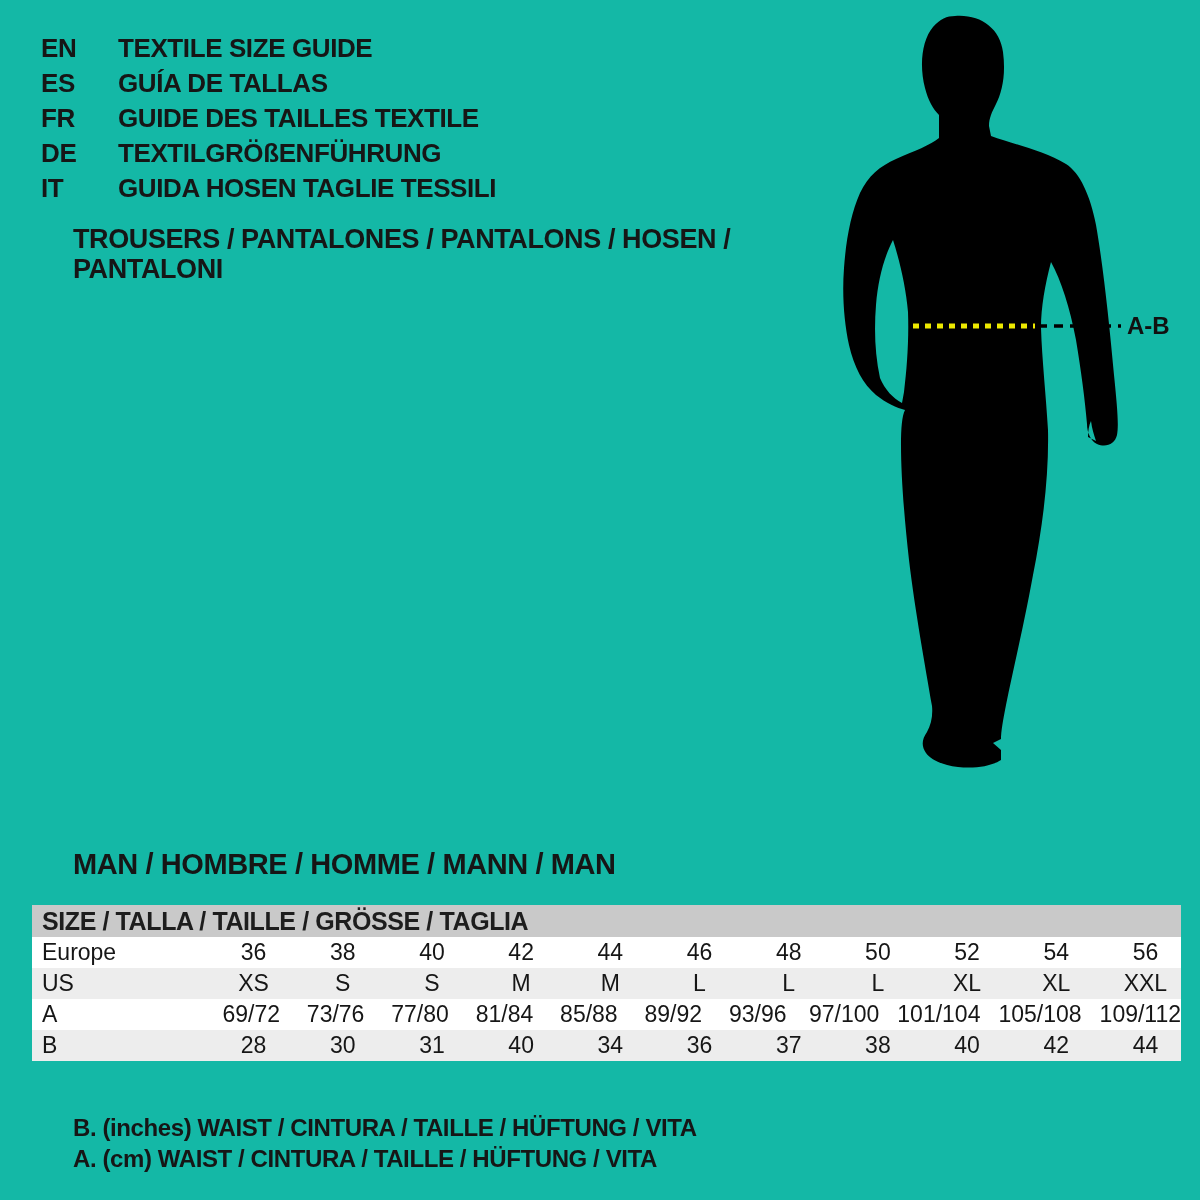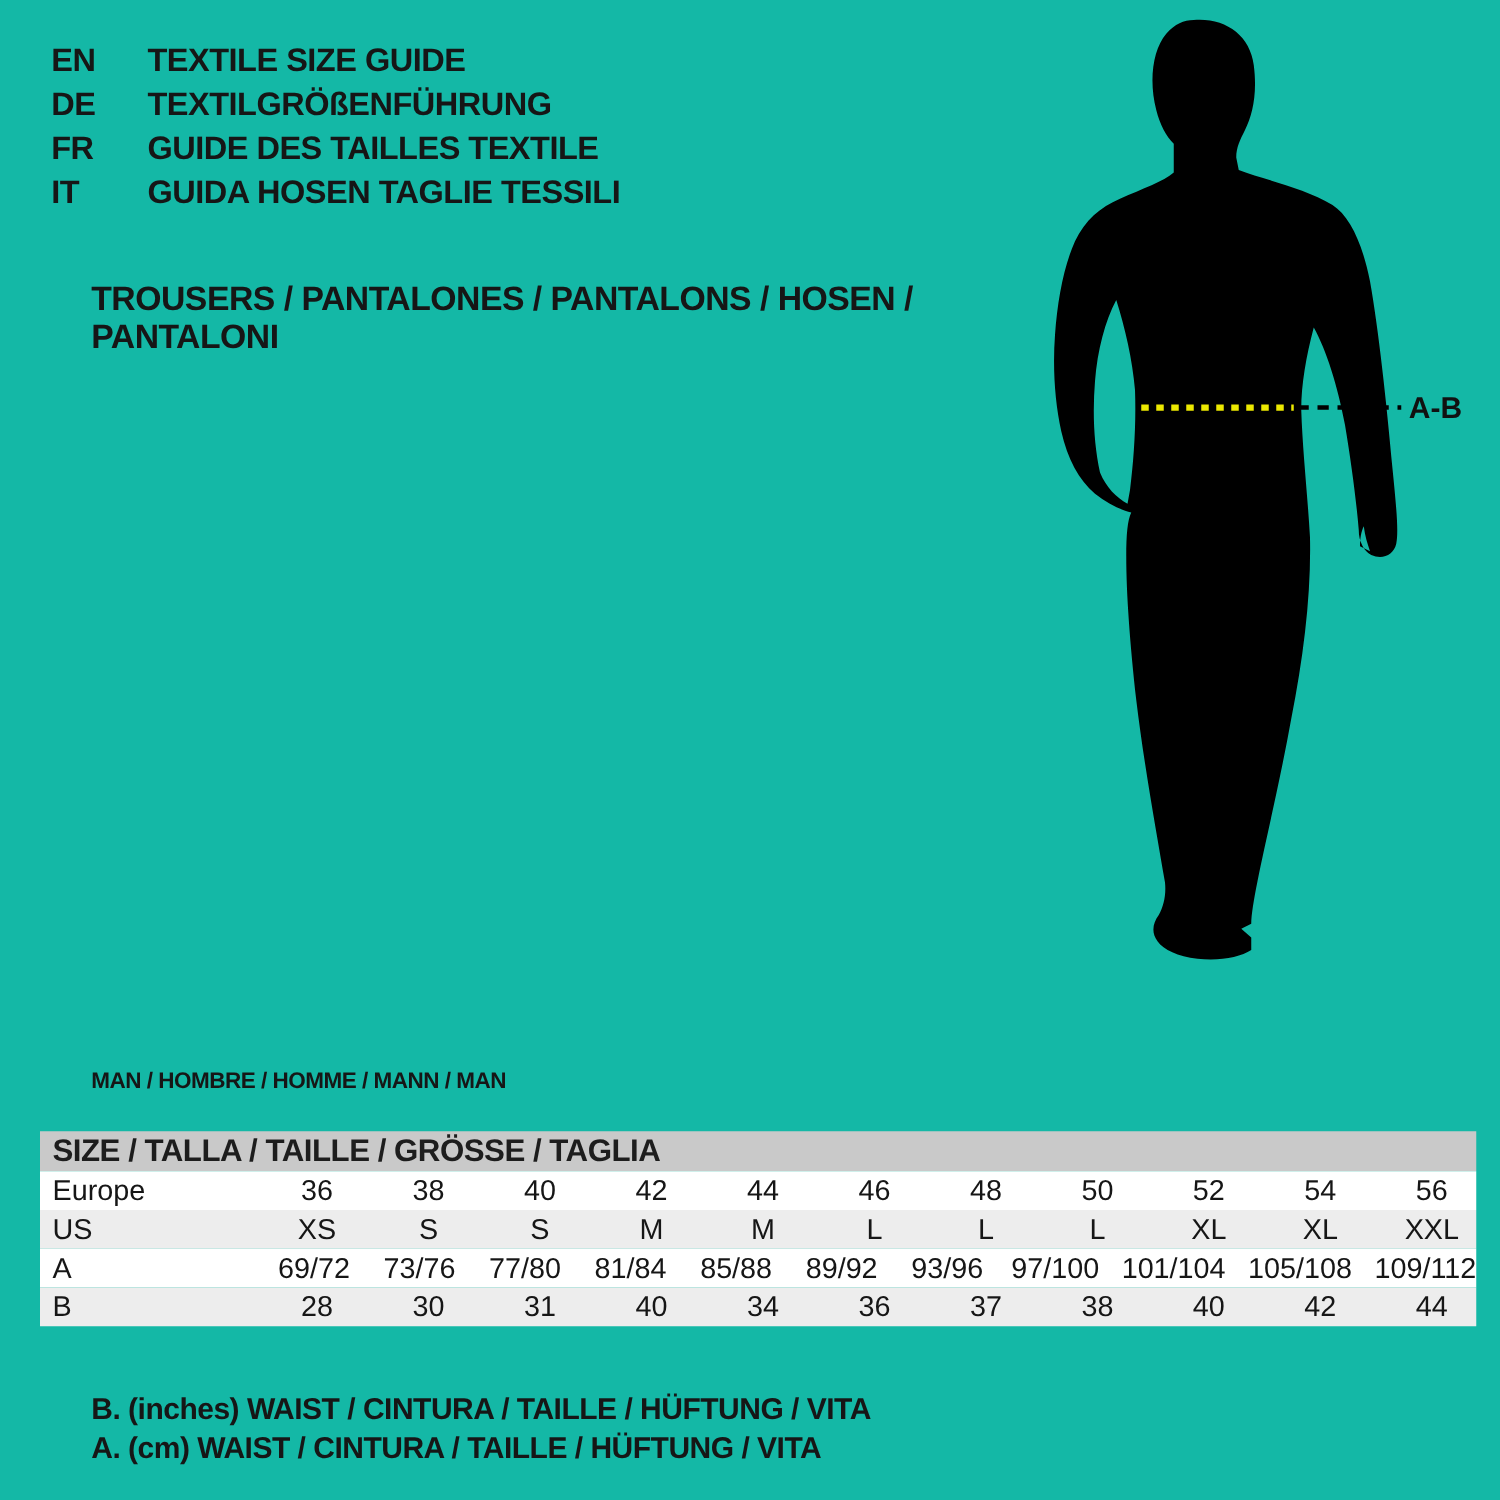--- a/index.html
+++ b/index.html
@@ -13,21 +13,21 @@
 
   
   #language-list{left:41px;top:31px;width:520px;}
   .lang-row{display:flex;height:35px;align-items:center;font-size:26px;font-weight:700;letter-spacing:-0.4px;}
   .lang-code{width:77px;flex:0 0 77px;}
 
   
   #category-title{left:41px;top:224px;width:790px;font-size:27px;line-height:30px;}
 
   
-  #section-title{left:41px;top:849px;width:600px;font-size:18px;line-height:30px;}
+  #section-title{left:41px;top:849px;width:600px;font-size:29px;line-height:30px;}
 
   
   #size-table{left:32px;top:905px;width:1149px;}
   .st-header{height:32px;display:flex;align-items:center;padding-left:10px;
              font-size:25px;font-weight:700;letter-spacing:-0.4px;color:#1d1d1d;}
   .st-row{display:flex;height:31px;gap:18px;}
   .st-label{flex:0 0 158px;padding-left:10px;display:flex;align-items:center;font-size:23px;}
   .st-cell{flex:1 1 0;display:flex;align-items:center;justify-content:center;font-size:23px;}
 
   
@@ -40,26 +40,30 @@
 <body>
 
 <div id="canvas">
 
   <div id="language-list" class="abs">
     <div class="lang-row">
       <span class="lang-code">EN</span>
       <span>TEXTILE SIZE GUIDE</span>
     </div>
     <div class="lang-row">
-      <span class="lang-code">DE</span>
-      <span>TEXTILGRÖßENFÜHRUNG</span>
+      <span class="lang-code">ES</span>
+      <span>GUÍA DE TALLAS</span>
     </div>
     <div class="lang-row">
       <span class="lang-code">FR</span>
       <span>GUIDE DES TAILLES TEXTILE</span>
+    </div>
+    <div class="lang-row">
+      <span class="lang-code">DE</span>
+      <span>TEXTILGRÖßENFÜHRUNG</span>
     </div>
     <div class="lang-row">
       <span class="lang-code">IT</span>
       <span>GUIDA HOSEN TAGLIE TESSILI</span>
     </div>
   </div>
 
   <div id="category-title" class="abs hdr">TROUSERS / PANTALONES / PANTALONS / HOSEN / PANTALONI</div>
 
   <svg id="figure-svg" class="abs" width="336" height="772" viewBox="838 10 336 772">
@@ -130,21 +134,21 @@
       <div class="st-cell">42</div>
       <div class="st-cell">44</div>
       <div class="st-cell">46</div>
       <div class="st-cell">48</div>
       <div class="st-cell">50</div>
       <div class="st-cell">52</div>
       <div class="st-cell">54</div>
       <div class="st-cell">56</div>
     </div>
 
-    <div class="st-row" style="background:#ededed;">
+    <div class="st-row" style="background:#ededed;justify-content:flex-end;">
       <div class="st-label">US</div>
       <div class="st-cell">XS</div>
       <div class="st-cell">S</div>
       <div class="st-cell">S</div>
       <div class="st-cell">M</div>
       <div class="st-cell">M</div>
       <div class="st-cell">L</div>
       <div class="st-cell">L</div>
       <div class="st-cell">L</div>
       <div class="st-cell">XL</div>

